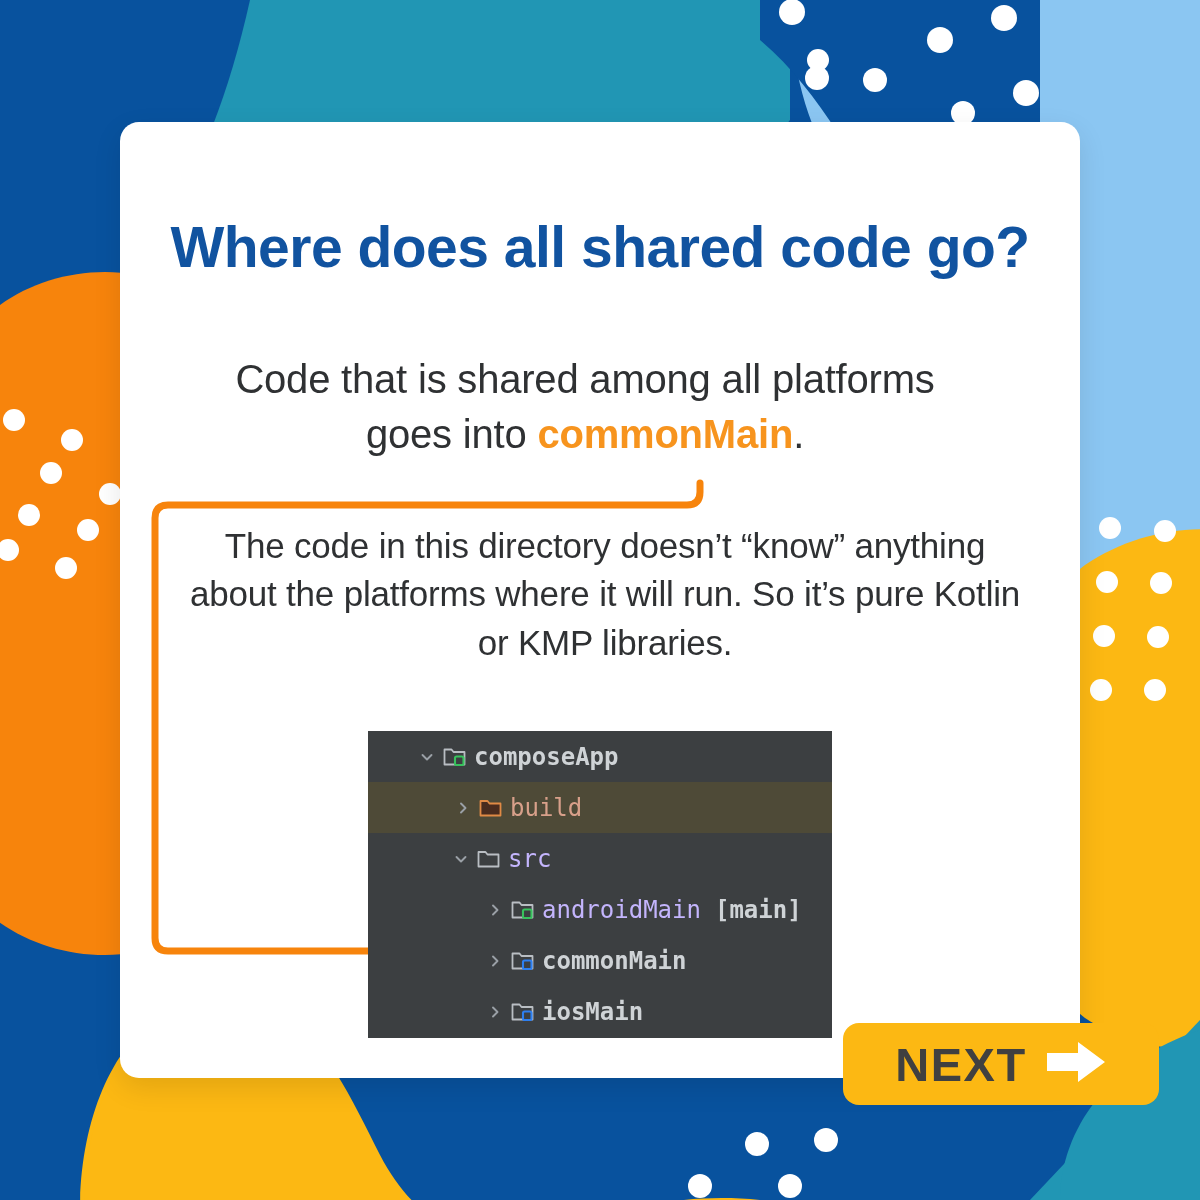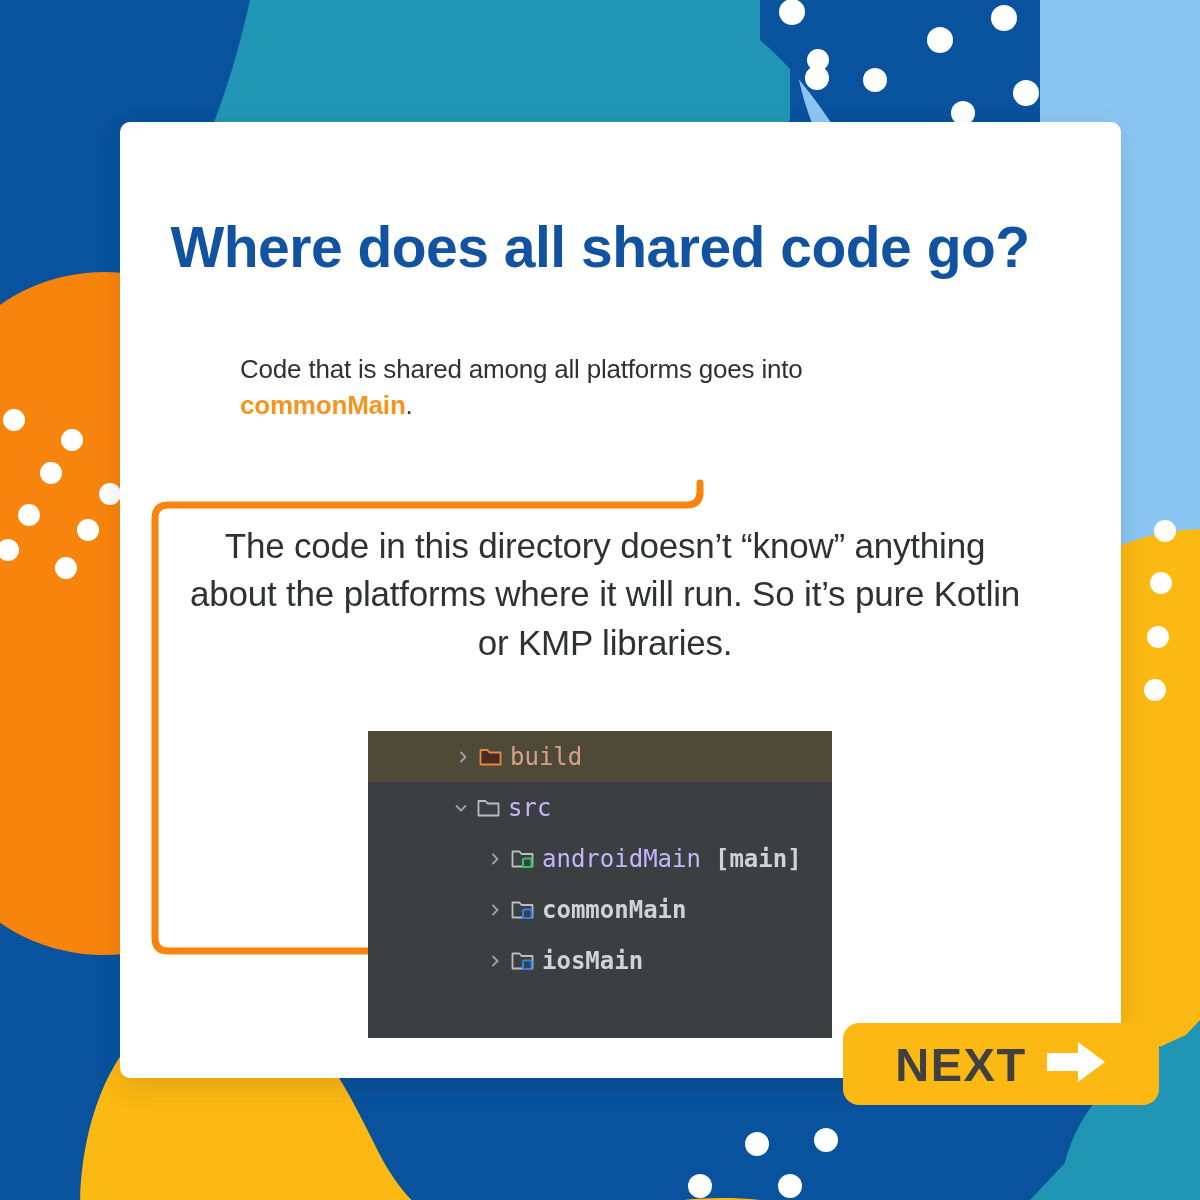--- a/index.html
+++ b/index.html
@@ -25,47 +25,46 @@
   }
 
   
   .card {
     position: absolute;
     left: 120px;
     top: 122px;
     width: 960px;
     height: 956px;
     background: #ffffff;
-    border-radius: 10px;
+    border-radius: 19px;
     box-shadow: 0 10px 28px rgba(0,0,0,0.10);
     overflow: visible;
-    padding-left: 41px;
   }
 
   .card-title {
     position: absolute;
     left: 0;
     top: 96px;
     width: 960px;
     text-align: center;
     color: #1153A0;
     font-size: 57px;
     font-weight: 700;
     letter-spacing: -0.5px;
     line-height: 1.05;
   }
 
   .para-1 {
     position: absolute;
-    left: 120px;
+    left: 95px;
     top: 230px;
     width: 740px;
-    text-align: left;
+    text-align: center;
     color: #2F3133;
-    font-size: 26px;
+    font-size: 40px;
     font-weight: 400;
     line-height: 1.38;
     letter-spacing: -0.2px;
   }
   .para-1 .hl {
     color: #F7941E;
     font-weight: 700;
   }
 
   .para-2 {
@@ -252,20 +251,35 @@
   </div>
 
   <svg class="callout-svg" viewBox="0 0 1200 1200" xmlns="http://www.w3.org/2000/svg" aria-hidden="true">
     <path fill="none" stroke="#F7840C" stroke-width="7" stroke-linecap="round" stroke-linejoin="round" d="M700,483 L700,492 Q700,505 687,505 L168,505 Q155,505 155,518
              L155,938 Q155,951 168,951 L468,951"></path>
     <path fill="#F7840C" d="M462,934 L492,951 L462,968 Z"></path>
   </svg>
 
   <div class="tree-panel">
 
+    <div class="tree-row">
+      <span class="indent" style="width:46px"></span>
+      <span class="chev">
+        <svg width="16" height="16" viewBox="0 0 16 16">
+            <path d="M3.5 6 L8 10.5 L12.5 6" fill="none" stroke="#9aa0a6" stroke-width="1.9" stroke-linecap="round" stroke-linejoin="round"></path>
+          </svg>
+      </span>
+      <span class="fico">
+        <svg width="26" height="24" viewBox="0 0 26 24">
+          <path d="M2.5 4.5 h7 l2 2.5 h11 v12.5 h-20 Z" fill="none" stroke="#B9BEC3" stroke-width="1.8" stroke-linejoin="round"></path>
+          <rect x="13" y="11.5" width="8.5" height="8.5" rx="1.6" fill="#3C3F41" stroke="#38C25D" stroke-width="2.1"></rect>
+        </svg>
+      </span>
+      <span class="tname bold">composeApp</span>
+    </div>
 
     <div class="tree-row highlight">
       <span class="indent" style="width:82px"></span>
       <span class="chev">
         <svg width="16" height="16" viewBox="0 0 16 16">
             <path d="M6 3.5 L10.5 8 L6 12.5" fill="none" stroke="#9aa0a6" stroke-width="1.9" stroke-linecap="round" stroke-linejoin="round"></path>
           </svg>
       </span>
       <span class="fico">
         <svg width="26" height="24" viewBox="0 0 26 24">

